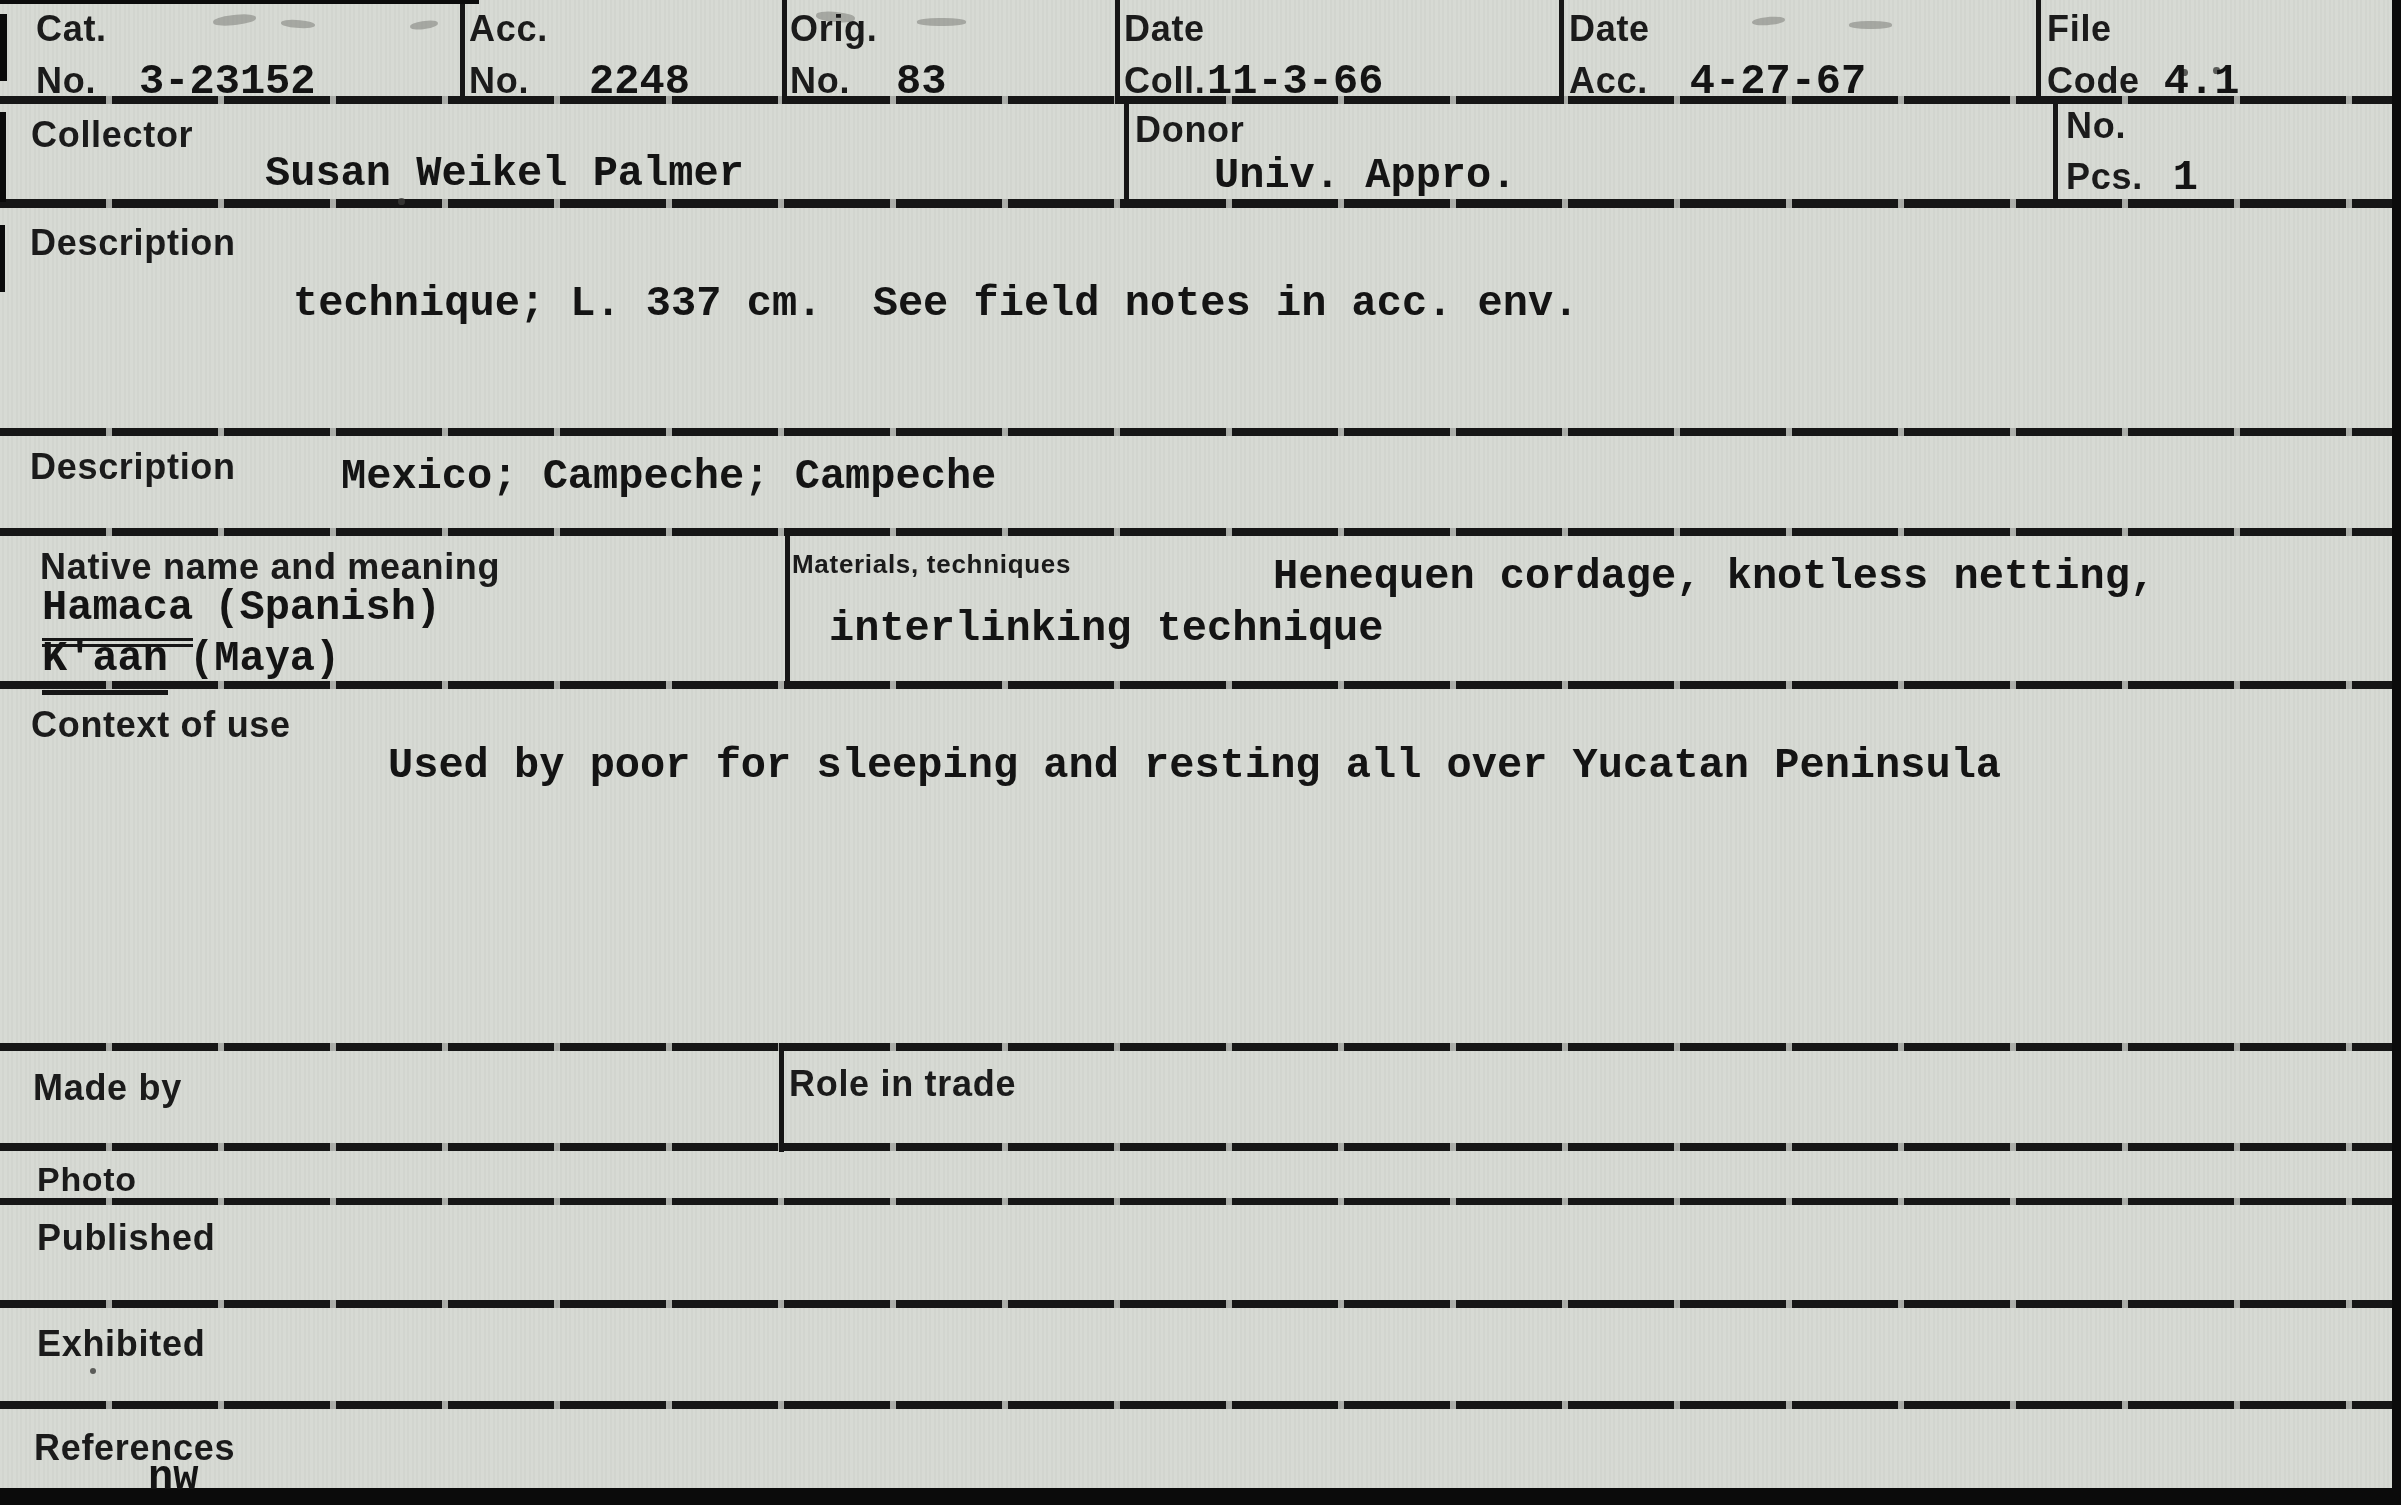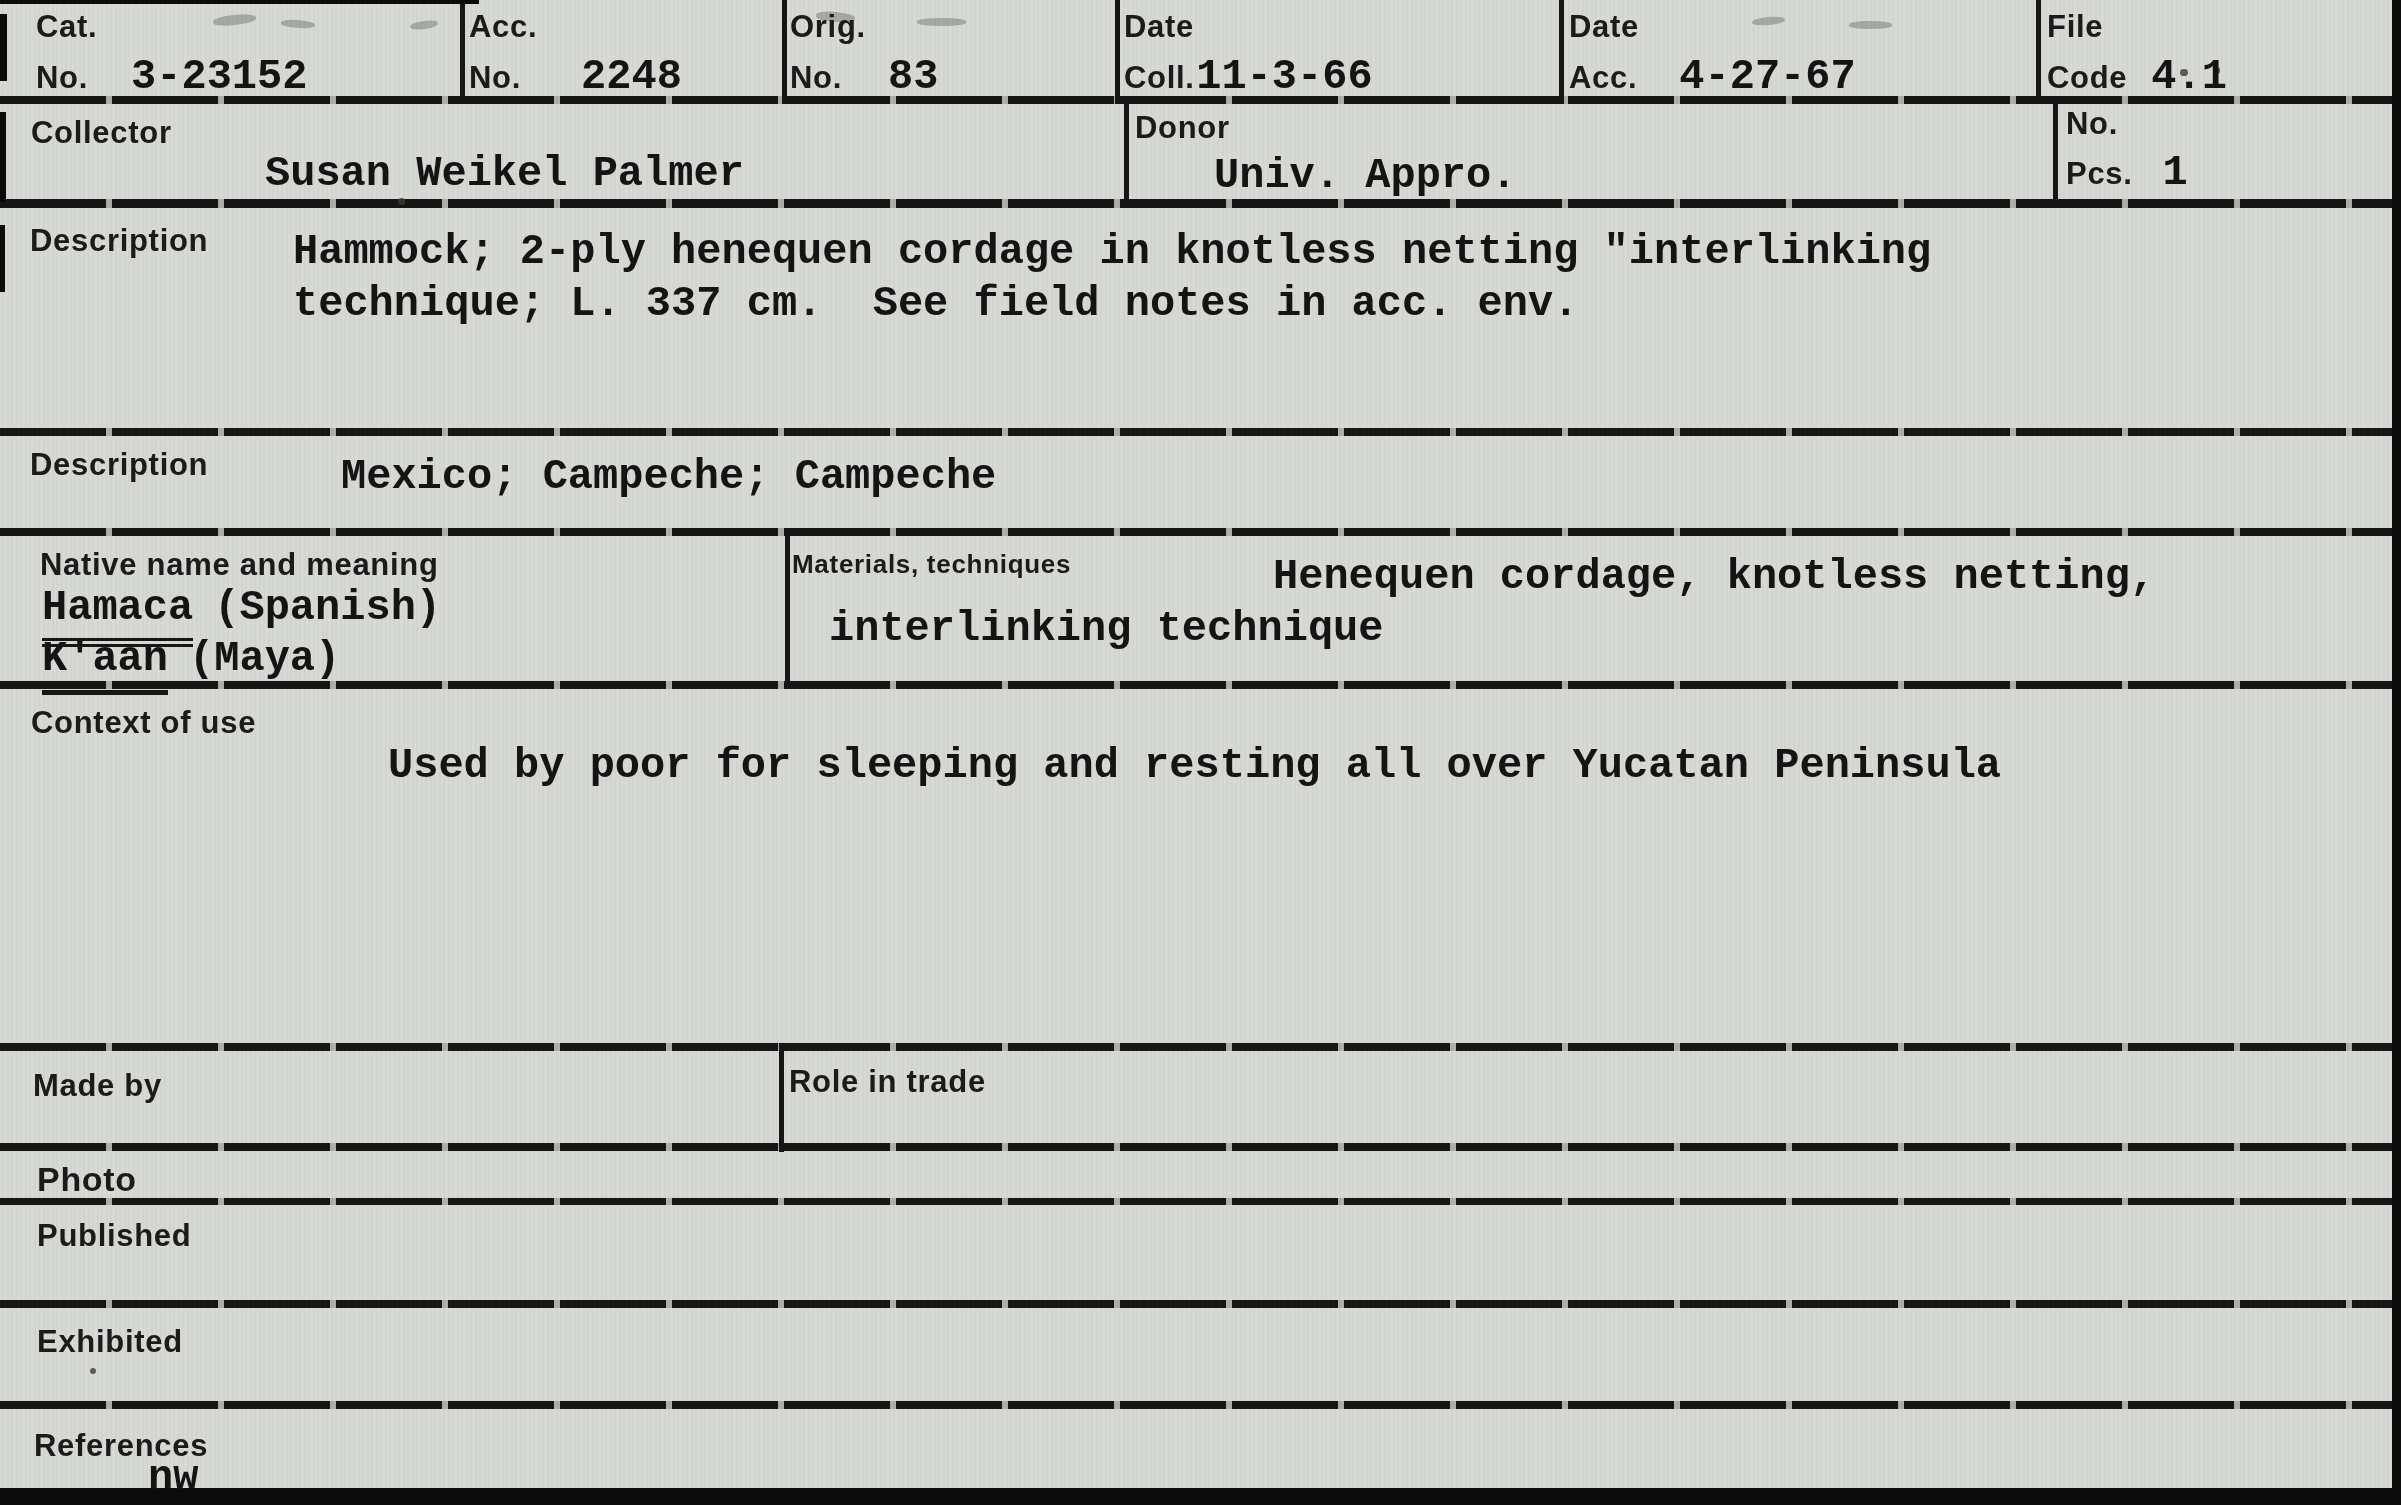--- a/index.html
+++ b/index.html
@@ -9,21 +9,21 @@
   .card {
     position:relative; width:2401px; height:1505px; overflow:hidden;
     background-color:var(--paper);
     background-image:repeating-linear-gradient(90deg, rgba(255,255,255,0.05) 0 2.2px, rgba(0,0,0,0.015) 2.2px 4.5px);
     font-family:"Liberation Sans", sans-serif; color:var(--ink);
   }
   .abs { position:absolute; }
   
   .label {
     font-family:"Liberation Sans", sans-serif; font-weight:bold;
-    font-size:31px; line-height:1; letter-spacing:0.7px; color:#1b1b1b;
+    font-size:36px; line-height:1; letter-spacing:0.7px; color:#1b1b1b;
     white-space:pre;
   }
   .label-sm { font-size:26px; }
   
   .typed {
     font-family:"Liberation Mono","DejaVu Sans Mono", monospace;
     font-weight:700; font-size:42px; line-height:1.1; color:#141414;
     white-space:pre; letter-spacing:0;
   }
   .pairline { display:flex; align-items:baseline; }
@@ -140,21 +140,20 @@
 
   <div class="abs" style="left:2066px; top:108px;">
     <div class="label">No.</div>
     <div class="pairline" style="margin-top:10.5px;">
       <span class="label">Pcs.</span>
       <span class="typed" style="margin-left:30px;">1</span>
     </div>
   </div>
 
   <div class="abs label" style="left:30px; top:225px;">Description</div>
-  <div class="abs typed" style="left:293px; top:229px;">Hammock; 2-ply henequen cordage in knotless netting "interlinking</div>
   <div class="abs typed" style="left:293px; top:281px;">technique; L. 337 cm.  See field notes in acc. env.</div>
 
   <div class="abs label" style="left:30px; top:449px;">Description</div>
   <div class="abs label" style="left:40px; top:549px;">Native name and meaning</div>
 
   <div class="abs typed" style="left:341px; top:454px;">Mexico; Campeche; Campeche</div>
   <div class="abs pairline" style="left:42px; top:636px;">
     <span class="typed u-single">K'aan</span>
     <span class="typed" style="margin-left:21px;">(Maya)</span>
   </div>

